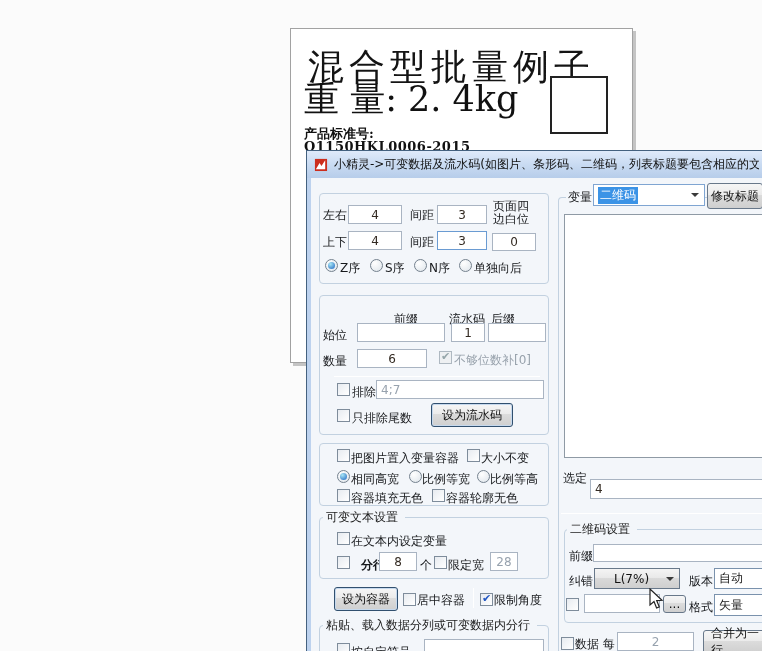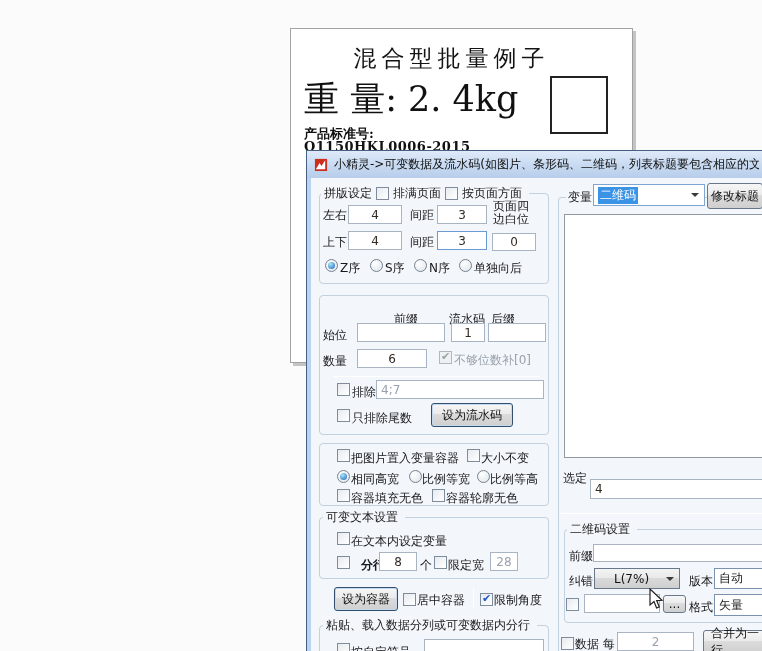--- a/index.html
+++ b/index.html
@@ -10,21 +10,21 @@
     font-family: "DejaVu Sans", sans-serif; font-size: 12px; color:#1a1a1a;
   }
   
   #doc {
     position:absolute; left:290px; top:28px; width:343px; height:335px;
     background:#fff; border:1px solid #a2a2a2;
     box-shadow:3px 3px 0 #c4c4c4;
     font-family:"DejaVu Serif", serif;
   }
   #doc .doc-title { position:absolute; left:0; right:20px; top:14px; text-align:center;
-    font-size:23px; letter-spacing:5px; color:#141414; }
+    font-size:36px; letter-spacing:5px; color:#141414; }
   #doc .doc-weight { position:absolute; left:13px; top:47px; font-size:35px; color:#111; white-space:nowrap; }
   #doc .doc-box { position:absolute; left:259px; top:47px; width:58px; height:58px; border:2px solid #222; background:#fff; }
   #doc .doc-std { position:absolute; left:13px; top:96px; font-size:13px; font-weight:bold; color:#111; }
   #doc .doc-code { position:absolute; left:13px; top:110px; font-size:13px; font-weight:bold; color:#111; letter-spacing:0.5px; }
   
   #dlg { position:absolute; left:306px; top:150px; width:460px; height:510px;
     border:1px solid #44617f; background:#bdd2ee; }
   #dlg .titlebar { position:absolute; left:0; top:0; right:0; height:27px;
     background:linear-gradient(#dfeafa,#c9dbf2 50%,#b7cdea);
     display:flex; align-items:center; padding:0 6px 0 7px; overflow:hidden; }
@@ -85,27 +85,20 @@
       <svg width="15" height="15" viewBox="0 0 16 16">
         <rect x="1" y="2" width="13" height="13" fill="#cc2d1d"></rect>
         <path d="M2 13 L6 6.5 L8 9.5 L12 3.5 L12 13 Z" fill="#ffffff"></path>
       </svg>
       <span class="ttl">小精灵-&gt;可变数据及流水码(如图片、条形码、二维码，列表标题要包含相应的文</span>
     </div>
 
     <div id="client">
 
       <div class="grp" style="left:8px;top:15px;width:230px;height:91px;">
-        <div class="leg" style="left:1px;">
-          <span>拼版设定</span>
-          <span class="cb"></span>
-          <span>排满页面</span>
-          <span class="cb"></span>
-          <span>按页面方面</span>
-        </div>
         <span class="al" style="left:3px;top:13px;">左右</span>
         <div class="field" style="left:28px;top:11px;width:54px;height:19px;">4</div>
         <span class="al" style="left:90px;top:13px;">间距</span>
         <div class="field" style="left:117px;top:11px;width:50px;height:19px;">3</div>
         <div class="al" style="left:170px;top:6px;width:42px;white-space:normal;text-align:center;line-height:13px;">页面四边白位</div>
         <span class="al" style="left:3px;top:40px;">上下</span>
         <div class="field" style="left:28px;top:37px;width:54px;height:19px;">4</div>
         <span class="al" style="left:90px;top:40px;">间距</span>
         <div class="field focus" style="left:117px;top:37px;width:50px;height:19px;">3</div>
         <div class="field" style="left:172px;top:39px;width:44px;height:18px;">0</div>

